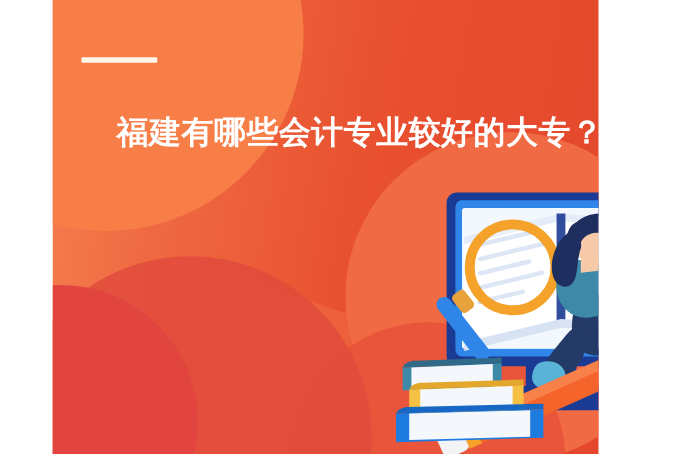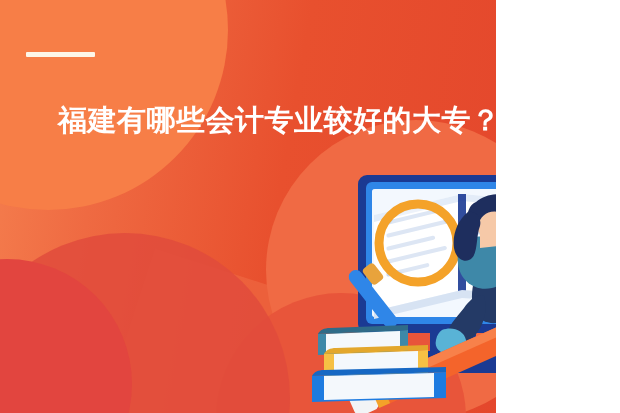--- a/index.html
+++ b/index.html
@@ -3,20 +3,21 @@
 <meta charset="utf-8">
 <style>
   html,body{margin:0;padding:0;background:#fff;}
   body{font-family:"DejaVu Sans","Liberation Sans",sans-serif;}
 
   #banner{
     position:relative;
     width:496px;height:413px;
     overflow:hidden;
     background:#E8502E;
+    margin-left:48px;
   }
 
   
   .bg-base{
     position:absolute;inset:0;
     background:linear-gradient(100deg,#F5804F 0%,#EF6A42 22%,#E8502E 55%,#E4472C 100%);
   }
   .bg-circle-tl{
     position:absolute;
     left:-132px;top:-150px;

